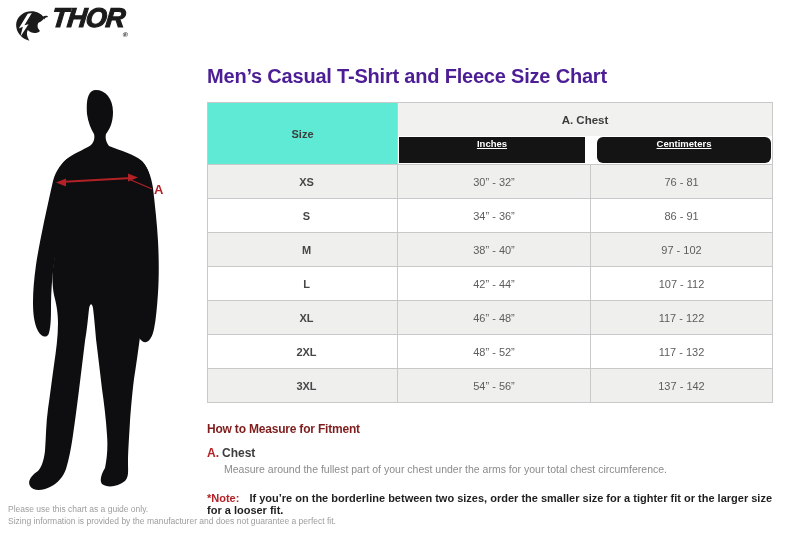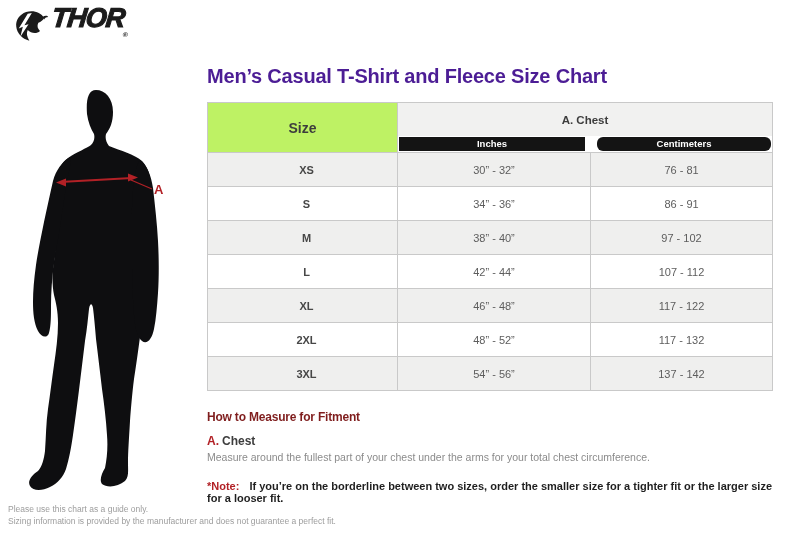--- a/index.html
+++ b/index.html
@@ -19,38 +19,38 @@
   .logo-reg{font-size:7px;font-style:normal;-webkit-text-stroke:0;vertical-align:-10px;letter-spacing:0;}
   
   .figure{position:absolute;left:0;top:60px;width:200px;height:440px;}
   
   .main{position:absolute;left:207px;top:60px;width:566px;}
   .chart-title{margin:5px 0 14px 0;font-size:20px;font-weight:bold;color:#4c1d95;letter-spacing:-0.2px;}
   
   table.size-chart{border-collapse:separate;border-spacing:0;width:565px;table-layout:fixed;
     border-top:1px solid #c9c9c9;border-left:1px solid #c9c9c9;}
   table.size-chart th,table.size-chart td{padding:0;text-align:center;vertical-align:middle;}
-  th.size-head{height:48px;background:#bef264;font-size:14px;font-weight:700;color:#3d3d3d;
+  th.size-head{height:48px;background:#5eead4;font-size:11px;font-weight:700;color:#3d3d3d;
     border-right:1px solid #c9c9c9;border-bottom:1px solid #c9c9c9;margin-left:42px;}
   th.group-head{height:33px;background:#f1f1f0;font-size:11.5px;font-weight:700;color:#3d3d3d;
     border-right:1px solid #c9c9c9;}
   th.bar-cell{height:15px;background:#ffffff;border-bottom:1px solid #c9c9c9;}
   th.bar-cell.last{border-right:1px solid #c9c9c9;}
-  .bar{background:#141414;color:#ffffff;font-size:9.5px;font-weight:700;height:14px;line-height:13px;margin:1px 12px;}
+  .bar{background:#141414;color:#ffffff;font-size:9.5px;font-weight:700;height:26px;line-height:13px;margin:1px 12px;text-decoration:underline;}
   .bar-inches{margin-left:1px;margin-right:6px;}
   .bar-cm{margin-left:6px;margin-right:1px;border-radius:6px;}
   td.cell{height:33px;font-size:11px;color:#5d5d5d;
     border-right:1px solid #c9c9c9;border-bottom:1px solid #c9c9c9;background:#ffffff;}
   td.cell.sz{font-weight:700;color:#474747;padding-left:8px;}
   tr.alt td.cell{background:#efefee;}
   
   .measure-heading{margin:19px 0 0 0;font-size:12px;font-weight:bold;color:#7f1d1d;letter-spacing:-0.2px;}
   .measure-item{margin-top:10px;font-size:12px;font-weight:bold;color:#3d3d3d;}
   .measure-letter{color:#b22126;margin-right:3px;}
-  .measure-desc{margin:3px 0 0 0;width:460px;font-size:10.5px;line-height:12.5px;color:#8b8b8b;}
+  .measure-desc{margin:3px 0 0 0;width:460px;font-size:10.5px;line-height:12.5px;color:#8b8b8b;text-align:right;}
   .note-row{margin-top:16px;font-size:11px;font-weight:bold;color:#1f1f1f;}
   .note-label{color:#b22126;margin-right:10px;}
   
   .footer{position:absolute;left:8px;top:503px;font-size:8.5px;line-height:12px;color:#9d9d9d;}
 </style>
 </head>
 <body>
 
 <div class="logo">
   <svg class="logo-icon" viewBox="0 0 44 40">

